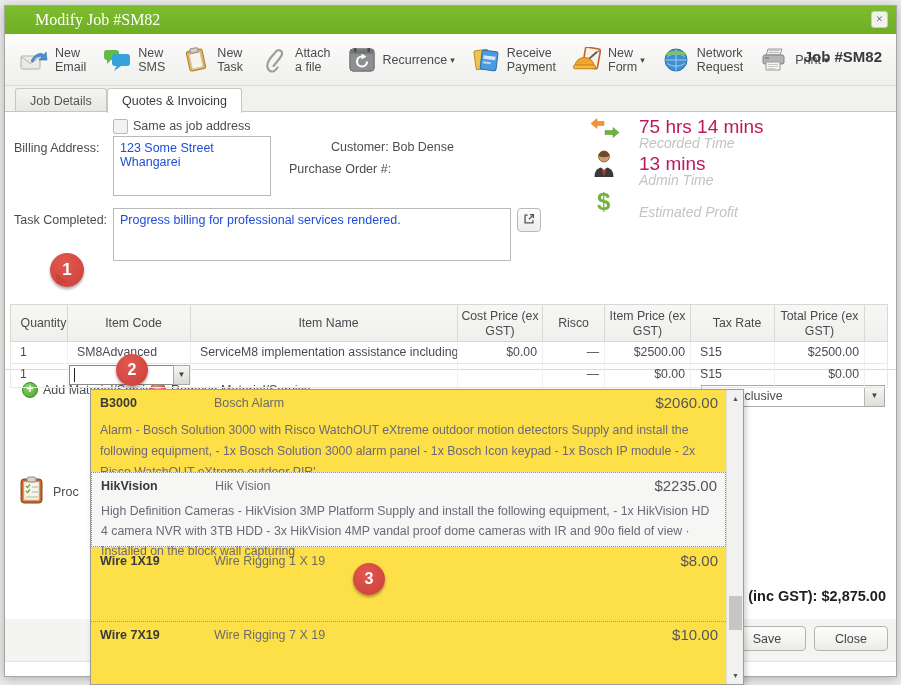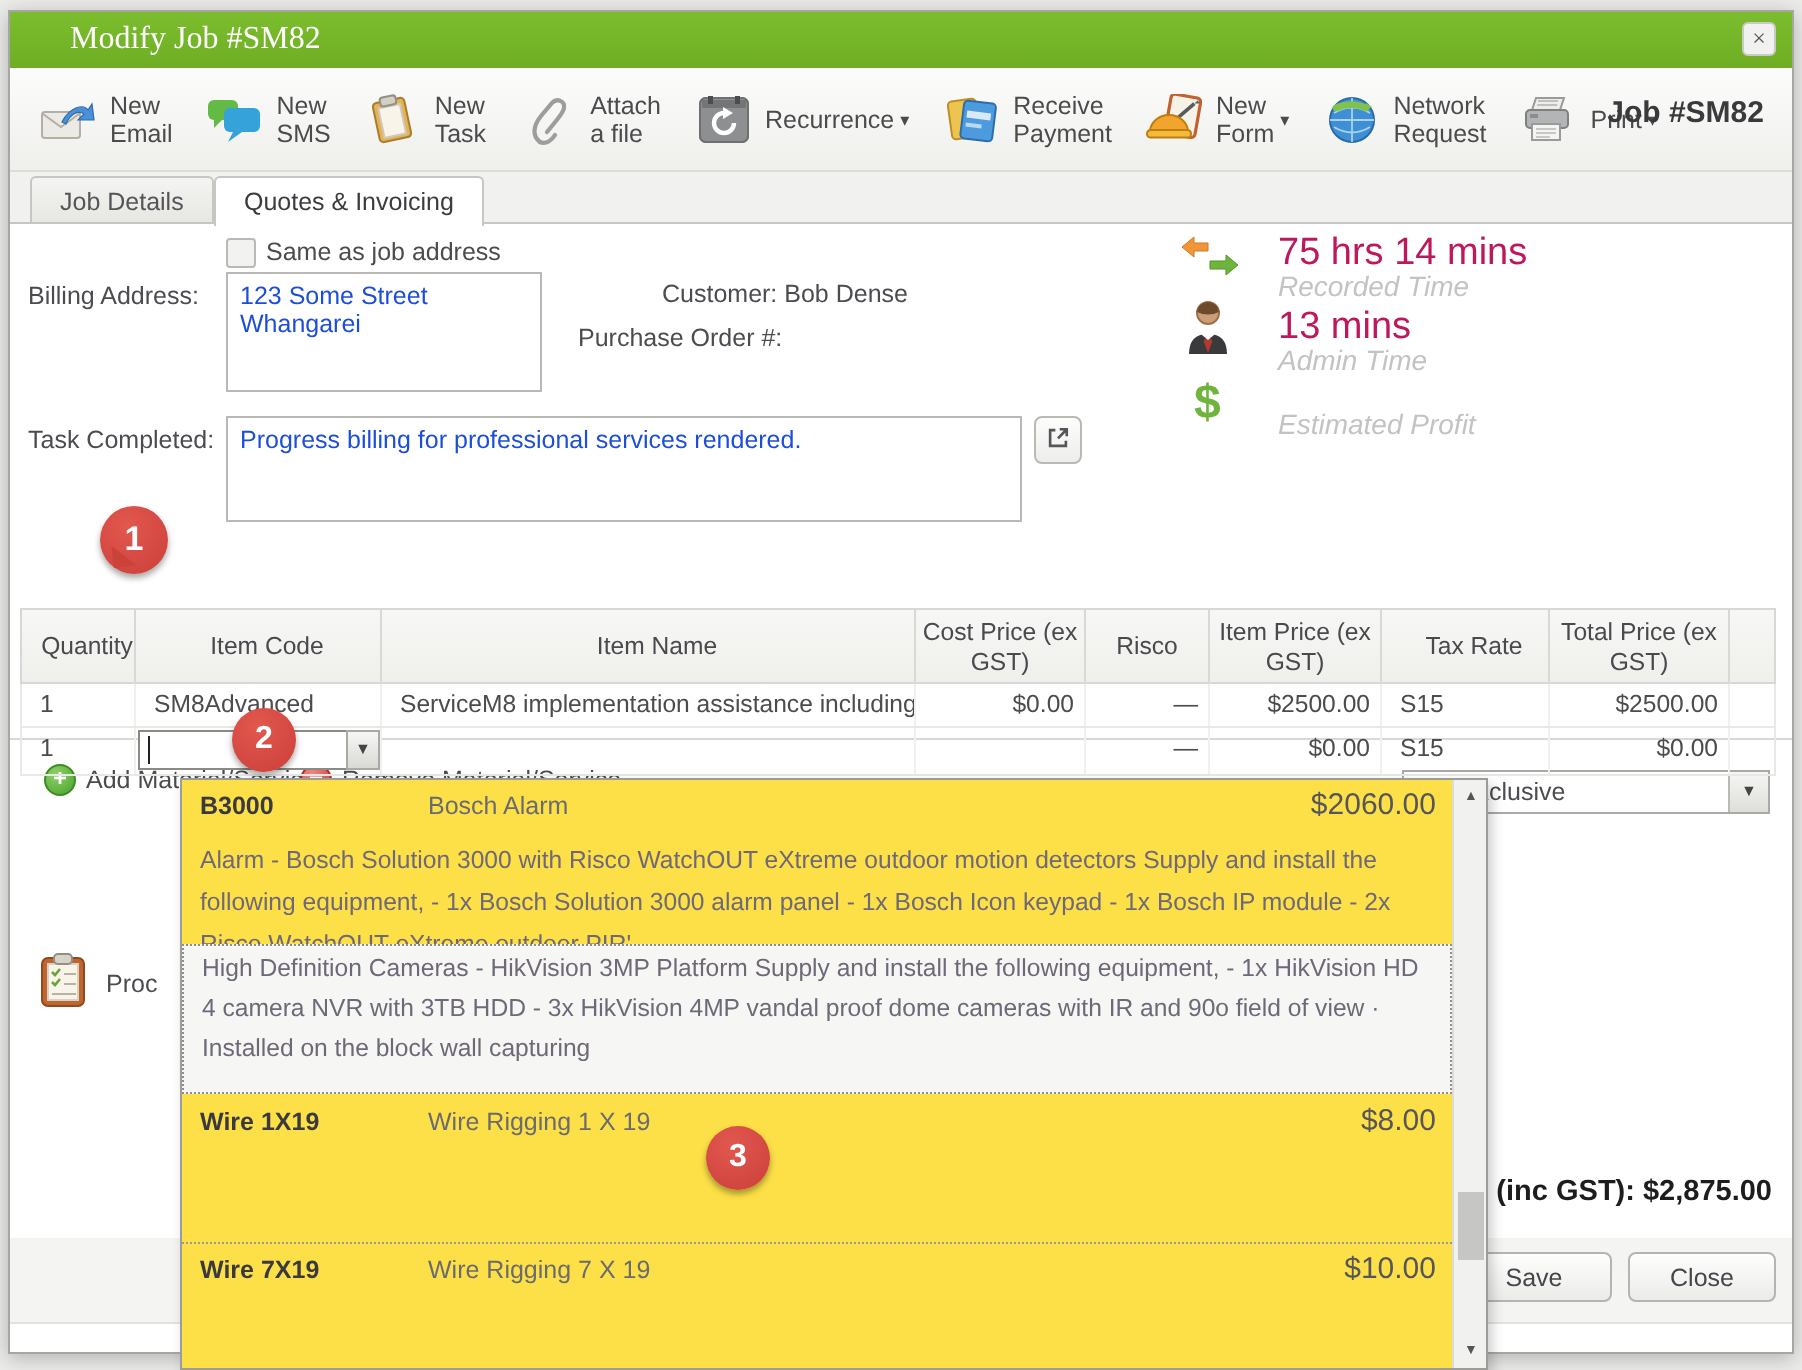--- a/index.html
+++ b/index.html
@@ -373,20 +373,25 @@
   <div class="ddown">
     <div class="dditem" style="top:0;height:81px;">
       <div class="ddname">
         <span class="ddcode">B3000</span>
         <span class="ddtitle">Bosch Alarm</span>
         <span class="ddprice">$2060.00</span>
       </div>
       <div class="dddesc">Alarm - Bosch Solution 3000 with Risco WatchOUT eXtreme outdoor motion detectors Supply and install the following equipment, - 1x Bosch Solution 3000 alarm panel - 1x Bosch Icon keypad - 1x Bosch IP module - 2x Risco WatchOUT eXtreme outdoor PIR'...</div>
     </div>
     <div class="dditem ddhl" style="top:82px;height:75px;">
+      <div class="ddname">
+        <span class="ddcode">HikVision</span>
+        <span class="ddtitle">Hik Vision</span>
+        <span class="ddprice">$2235.00</span>
+      </div>
       <div class="dddesc" style="line-height:20px;padding-top:1px;">High Definition Cameras - HikVision 3MP Platform Supply and install the following equipment, - 1x HikVision HD 4 camera NVR with 3TB HDD - 3x HikVision 4MP vandal proof dome cameras with IR and 90o field of view · Installed on the block wall capturing</div>
     </div>
     <div class="dditem" style="top:158px;height:73px;">
       <div class="ddname">
         <span class="ddcode">Wire 1X19</span>
         <span class="ddtitle">Wire Rigging 1 X 19</span>
         <span class="ddprice">$8.00</span>
       </div>
     </div>
     <div class="dditem ddsep" style="top:231px;height:63px;">

